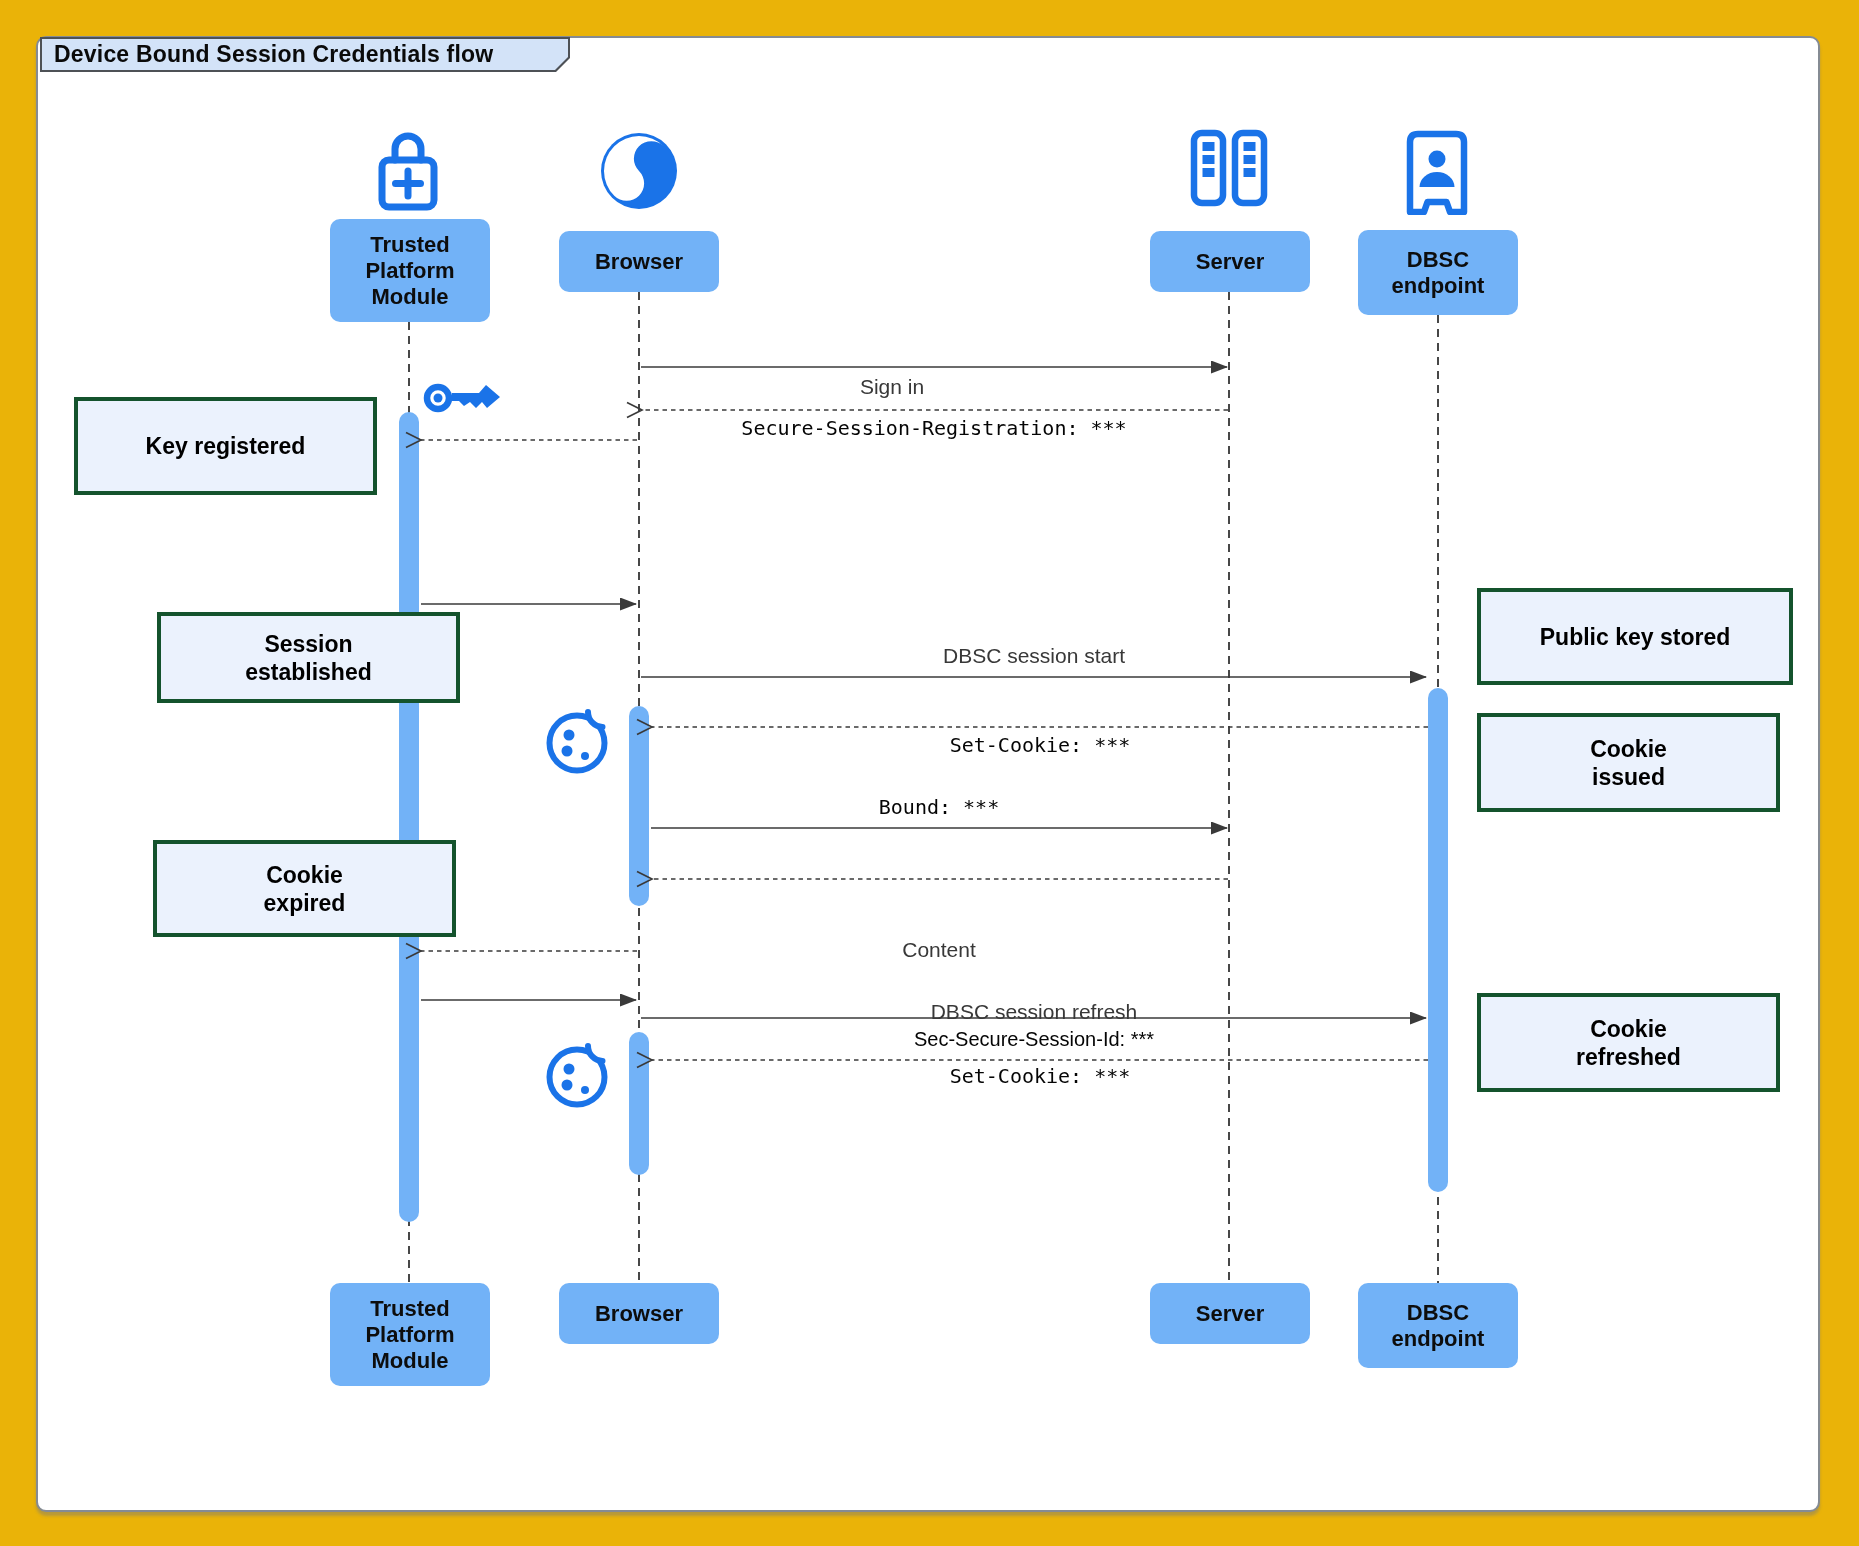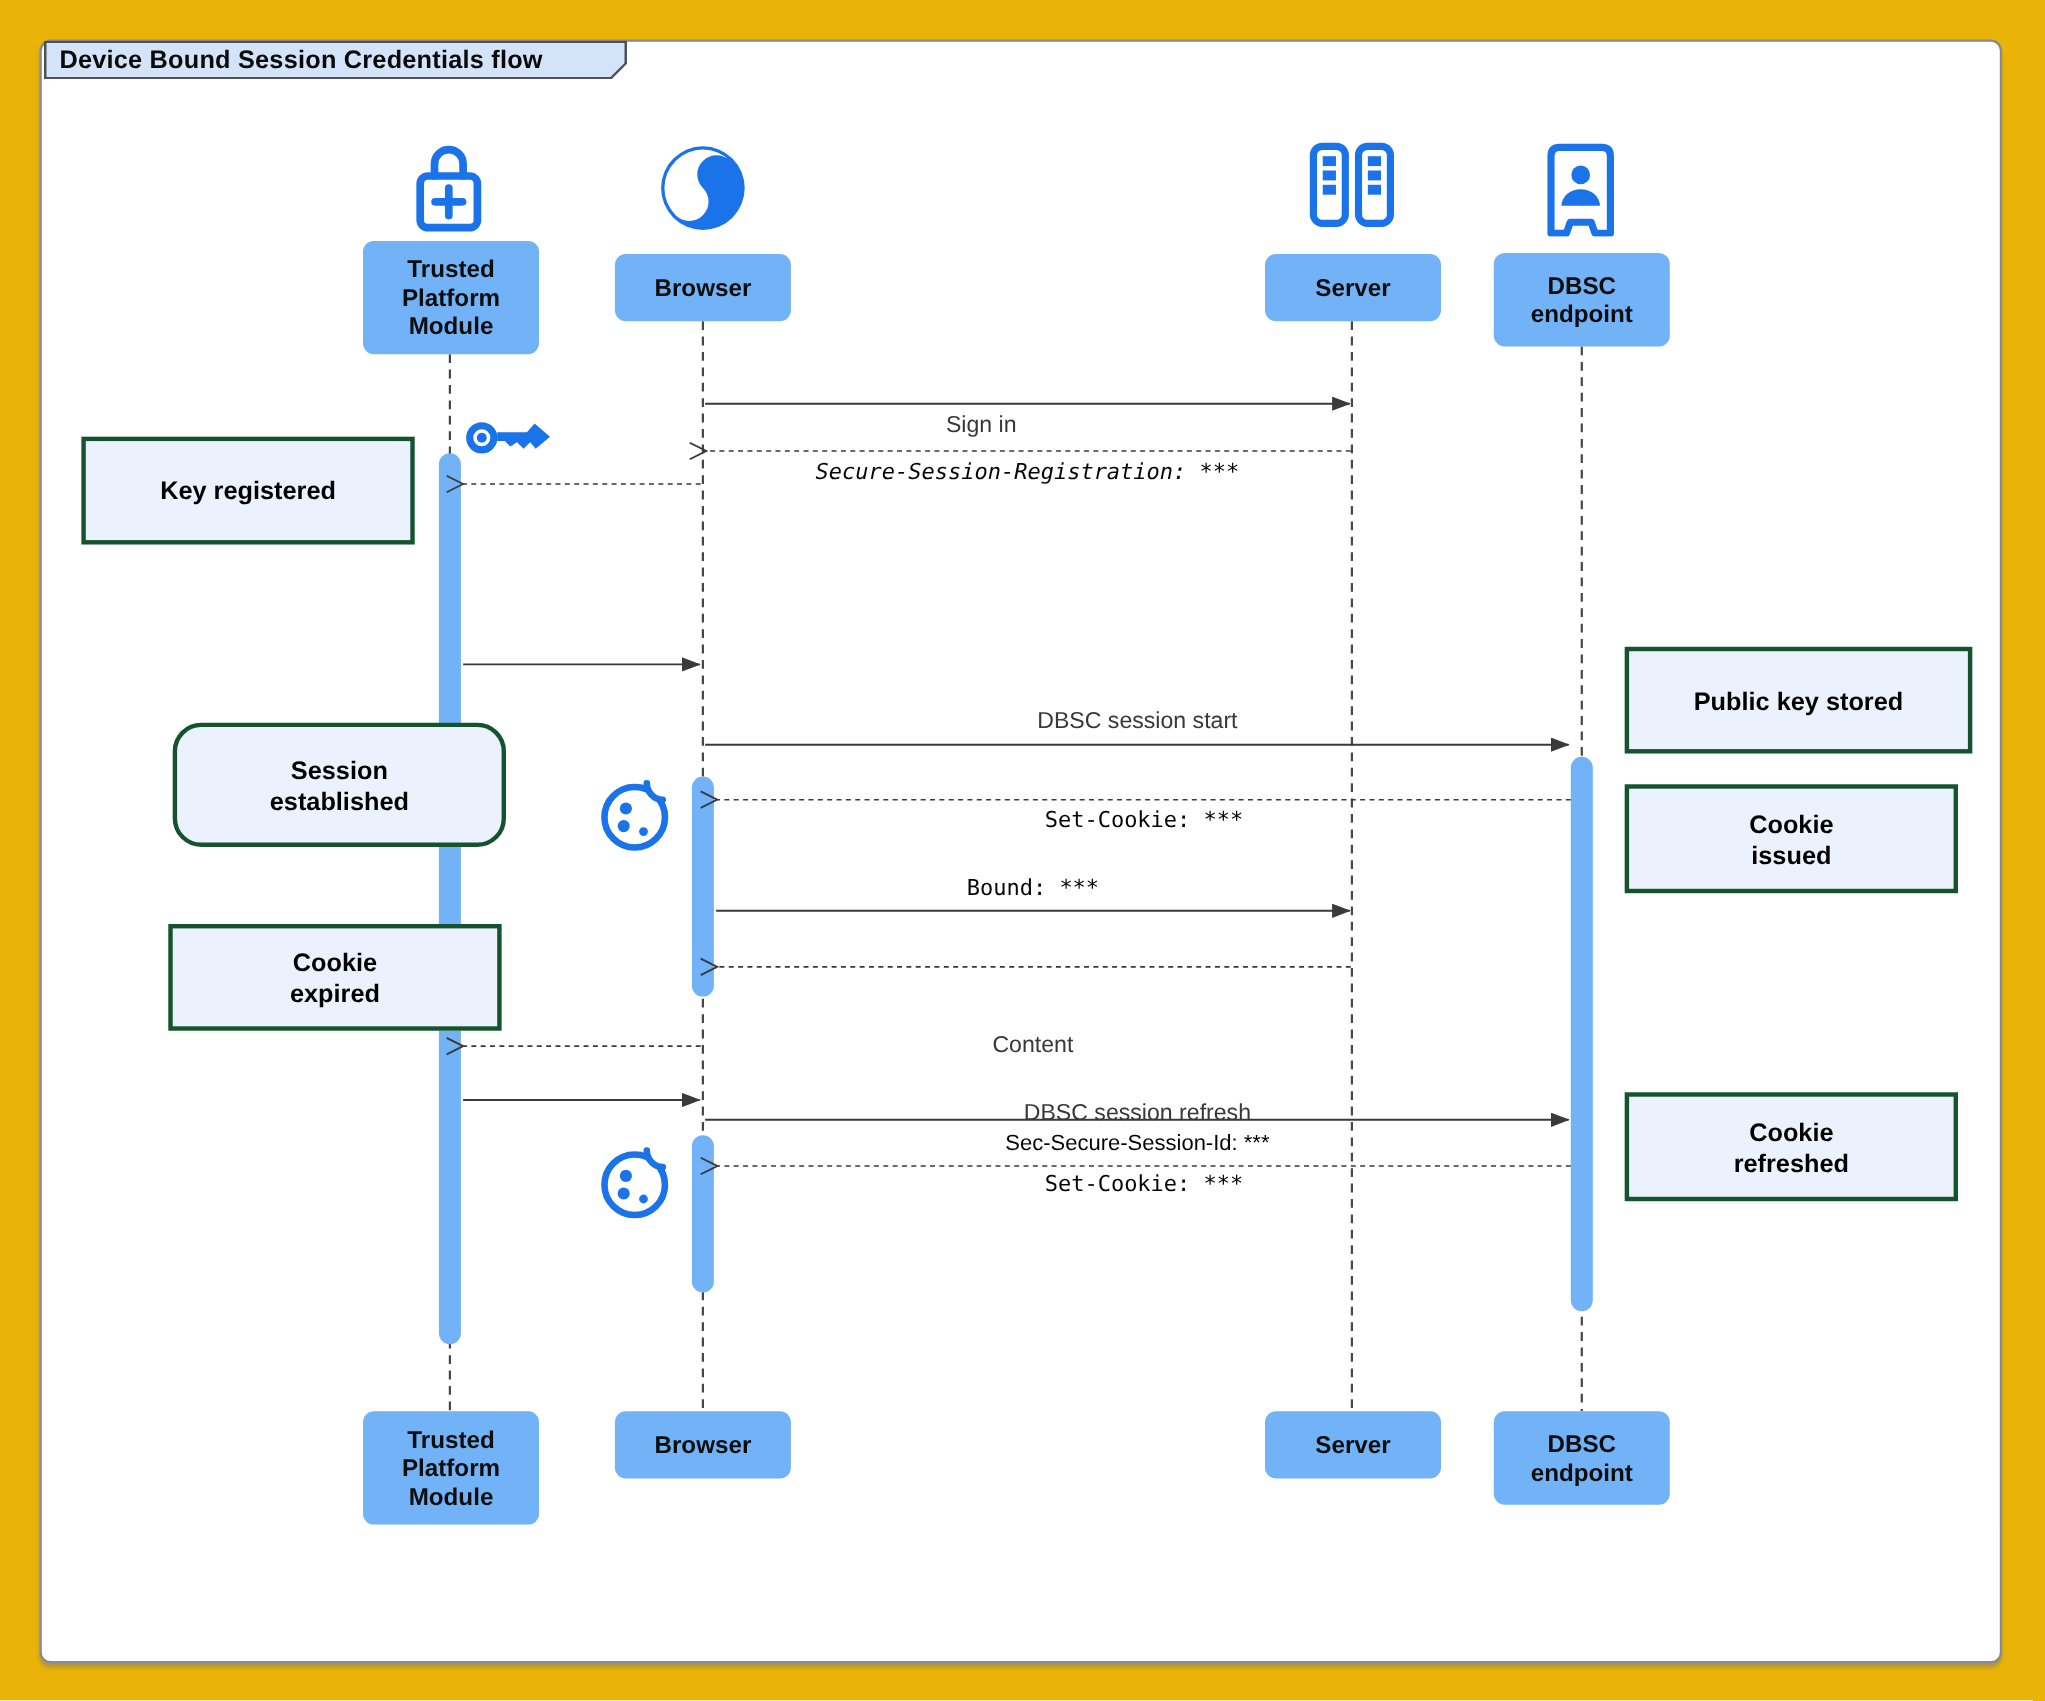--- a/index.html
+++ b/index.html
@@ -152,33 +152,33 @@
       <line x1="651" y1="828" x2="1227" y2="828" stroke-width="1.7" marker-end="url(#mFilled)"></line>
       <line x1="1228" y1="879" x2="652" y2="879" stroke-width="1.5" stroke-dasharray="4.5 4" marker-end="url(#mOpen)"></line>
       <line x1="637" y1="951" x2="421" y2="951" stroke-width="1.5" stroke-dasharray="4.5 4" marker-end="url(#mOpen)"></line>
       <line x1="421" y1="1000" x2="636" y2="1000" stroke-width="1.7" marker-end="url(#mFilled)"></line>
       <line x1="641" y1="1018" x2="1426" y2="1018" stroke-width="1.7" marker-end="url(#mFilled)"></line>
       <line x1="1428" y1="1060" x2="652" y2="1060" stroke-width="1.5" stroke-dasharray="4.5 4" marker-end="url(#mOpen)"></line>
     </g>
   </svg>
 
   <div class="msg plain" style="left:892px;top:335px;margin-top:40px;">Sign in</div>
-  <div class="msg mono" style="left:934px;top:416px;font-style:italic;">Secure-Session-Registration: ***</div>
+  <div class="msg mono" style="left:934px;top:416px;">Secure-Session-Registration: ***</div>
   <div class="msg plain" style="left:1034px;top:644px;">DBSC session start</div>
   <div class="msg mono" style="left:1040px;top:733px;">Set-Cookie: ***</div>
   <div class="msg mono" style="left:939px;top:795px;">Bound: ***</div>
   <div class="msg plain" style="left:939px;top:938px;">Content</div>
   <div class="msg" style="left:1034px;top:952px;">
     <span class="l-plain">DBSC session refresh</span>
     <span class="l-mono">Sec-Secure-Session-Id: ***</span>
   </div>
   <div class="msg mono" style="left:1040px;top:1064px;">Set-Cookie: ***</div>
 
   <div class="note" style="left:74px;top:397px;width:303px;height:98px;">Key registered</div>
-  <div class="note" style="left:157px;top:657px;width:303px;height:113px;border-radius:26px;">Session
+  <div class="note" style="left:157px;top:612px;width:303px;height:91px;">Session
 established</div>
   <div class="note" style="left:153px;top:840px;width:303px;height:97px;">Cookie
 expired</div>
   <div class="note" style="left:1477px;top:588px;width:316px;height:97px;">Public key stored</div>
   <div class="note" style="left:1477px;top:713px;width:303px;height:99px;">Cookie
 issued</div>
   <div class="note" style="left:1477px;top:993px;width:303px;height:99px;">Cookie
 refreshed</div>
 
 </div>

